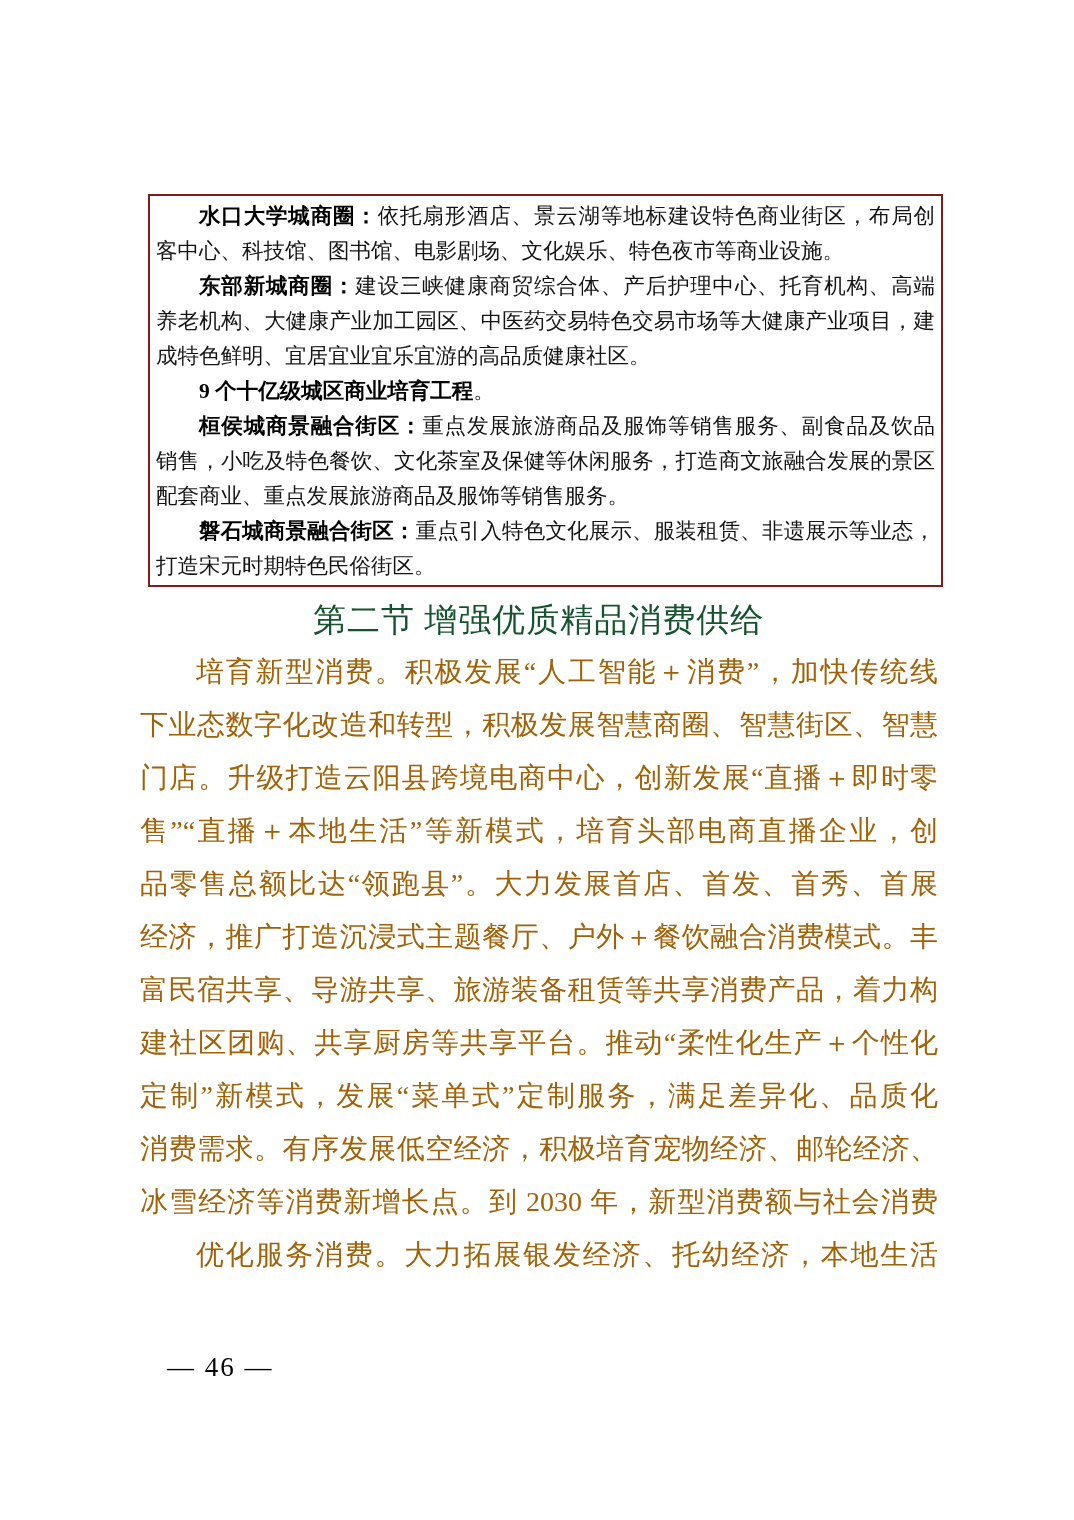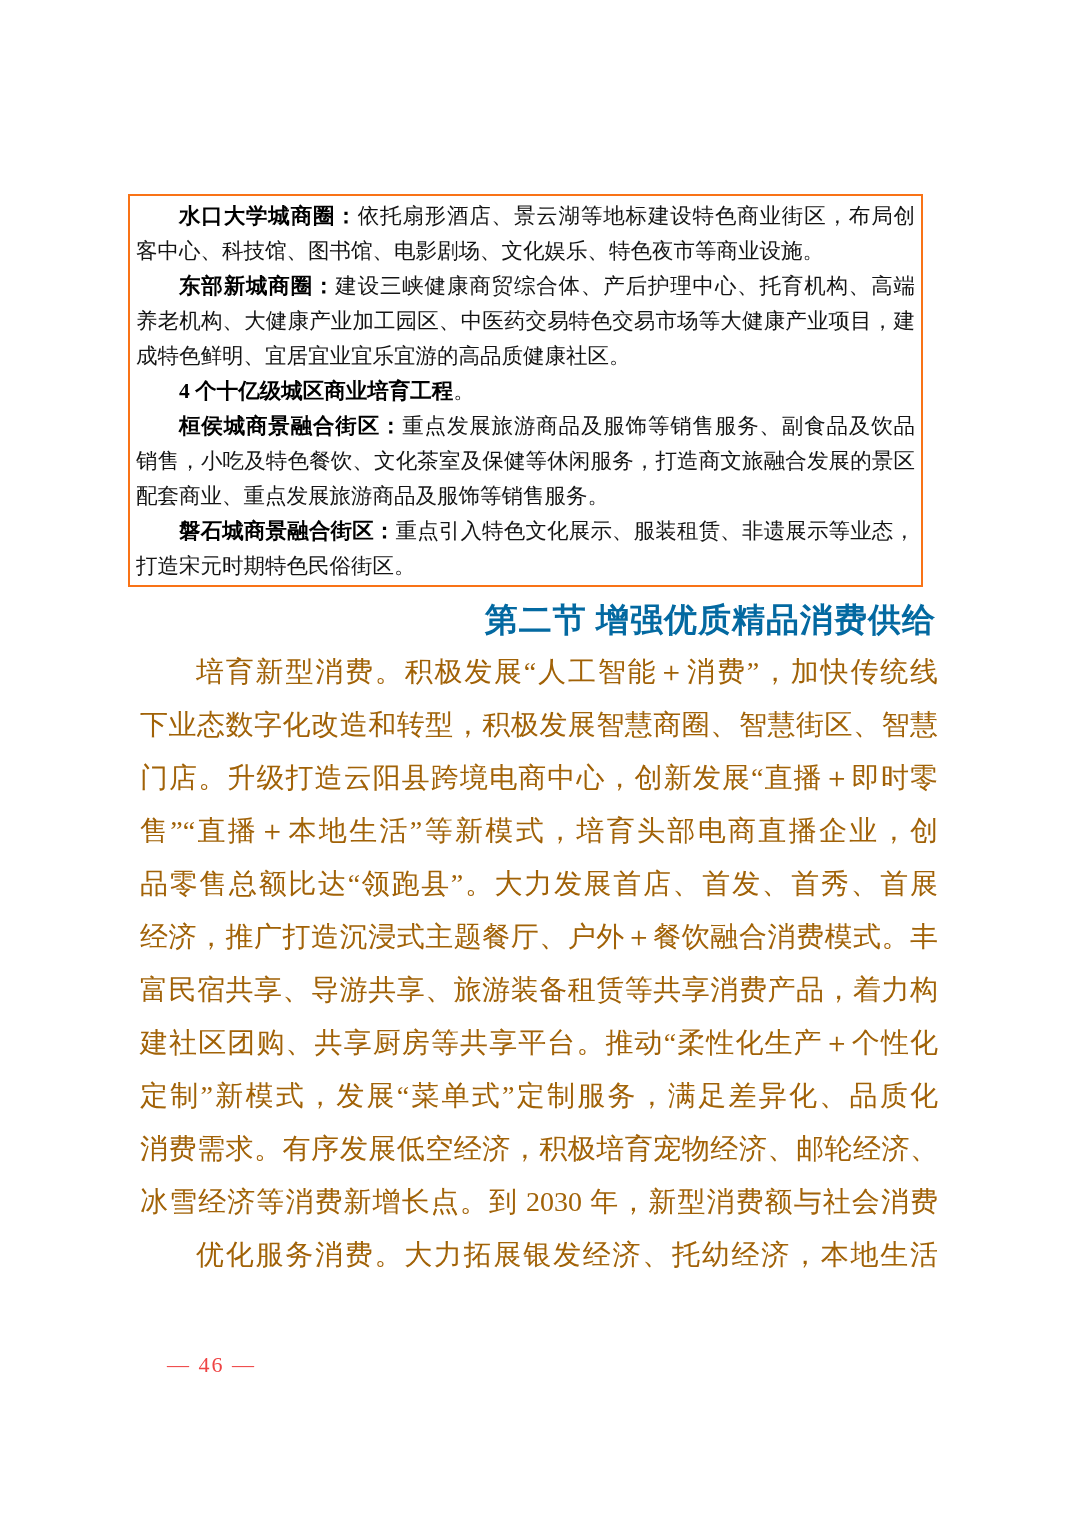--- a/index.html
+++ b/index.html
@@ -13,51 +13,51 @@
     height: 1520px;
     background: #ffffff;
     color: #111111;
     font-family: "Liberation Serif", "DejaVu Serif", serif;
     overflow: hidden;
   }
 
   
   .infobox {
     position: absolute;
-    left: 128px;
+    left: 148px;
     top: 194px;
     width: 795px;
     height: 393px;
     box-sizing: border-box;
-    border: 2px solid #f97316;
+    border: 2px solid #7f1d1d;
     padding: 3px 6px;
     font-size: 21.5px;
     line-height: 35px;
     color: #141414;
   }
   .box-para { margin: 0; }
   .box-line {
     text-align: justify;
     text-align-last: justify;
   }
   .box-line.indent { text-indent: 2em; }
   .box-line.last { text-align-last: left; }
   .box-label { font-weight: bold; color: #000000; }
 
   
   .section-heading {
     position: absolute;
     left: 141px;
     top: 598px;
     width: 795px;
-    text-align: right;
+    text-align: center;
     font-size: 33px;
-    font-weight: bold;
+    font-weight: normal;
     letter-spacing: 1px;
-    color: #0369a1;
+    color: #14532d;
   }
 
   
   .body-block {
     position: absolute;
     left: 140px;
     top: 645px;
     width: 798px;
     font-size: 28px;
     line-height: 53px;
@@ -68,22 +68,22 @@
     text-align-last: justify;
   }
   .body-line.indent { text-indent: 2em; }
   .body-line.last { text-align-last: left; }
 
   
   .page-number {
     position: absolute;
     left: 167px;
     top: 1352px;
-    font-size: 22px;
-    color: #ef4444;
+    font-size: 27px;
+    color: #000000;
     letter-spacing: 2px;
   }
 </style>
 </head>
 <body>
 
 <div class="page">
 
   <div class="infobox">
 
@@ -92,21 +92,21 @@
       <div class="box-line last">客中心、科技馆、图书馆、电影剧场、文化娱乐、特色夜市等商业设施。</div>
     </div>
 
     <div class="box-para">
       <div class="box-line indent"><b class="box-label">东部新城商圈：</b><span>建设三峡健康商贸综合体、产后护理中心、托育机构、高端</span></div>
       <div class="box-line">养老机构、大健康产业加工园区、中医药交易特色交易市场等大健康产业项目，建</div>
       <div class="box-line last">成特色鲜明、宜居宜业宜乐宜游的高品质健康社区。</div>
     </div>
 
     <div class="box-para">
-      <div class="box-line indent last"><b class="box-label">4 个十亿级城区商业培育工程</b><span>。</span></div>
+      <div class="box-line indent last"><b class="box-label">9 个十亿级城区商业培育工程</b><span>。</span></div>
     </div>
 
     <div class="box-para">
       <div class="box-line indent"><b class="box-label">桓侯城商景融合街区：</b><span>重点发展旅游商品及服饰等销售服务、副食品及饮品</span></div>
       <div class="box-line">销售，小吃及特色餐饮、文化茶室及保健等休闲服务，打造商文旅融合发展的景区</div>
       <div class="box-line last">配套商业、重点发展旅游商品及服饰等销售服务。</div>
     </div>
 
     <div class="box-para">
       <div class="box-line indent"><b class="box-label">磐石城商景融合街区：</b><span>重点引入特色文化展示、服装租赁、非遗展示等业态，</span></div>

